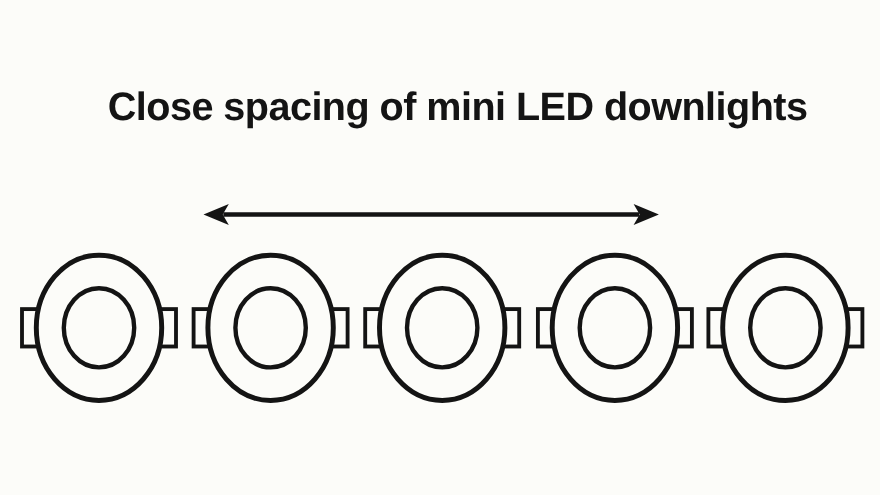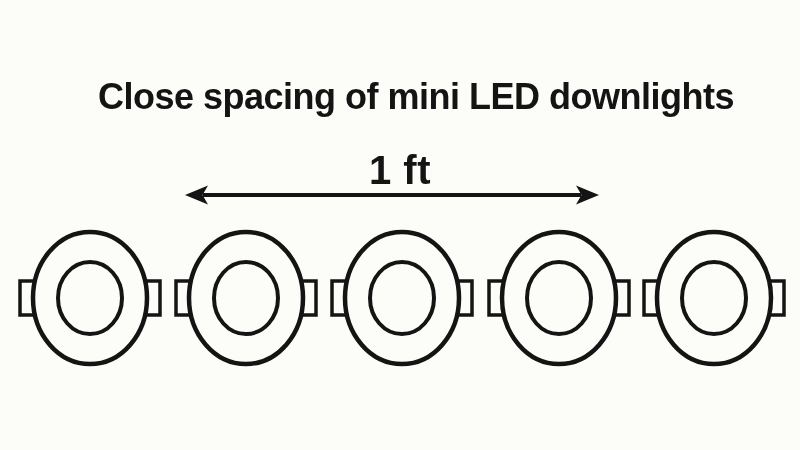--- a/index.html
+++ b/index.html
@@ -74,21 +74,20 @@
     stroke-width: 4;
   }
 </style>
 </head>
 <body>
 
 <div class="canvas">
 
   <h1 class="title">Close spacing of mini LED downlights</h1>
 
-  <div class="measure-label">1 ft</div>
 
   <svg class="diagram" width="800" height="450" viewBox="0 0 800 450">
     <defs>
       <g id="downlight">
         <rect class="tab" x="-70" y="-17" width="18" height="34"></rect>
         <rect class="tab" x="52" y="-17" width="18" height="34"></rect>
         <ellipse class="outer-ring" cx="0" cy="0" rx="57" ry="66"></ellipse>
         <ellipse class="inner-ring" cx="0" cy="0" rx="32" ry="36"></ellipse>
       </g>
     </defs>

